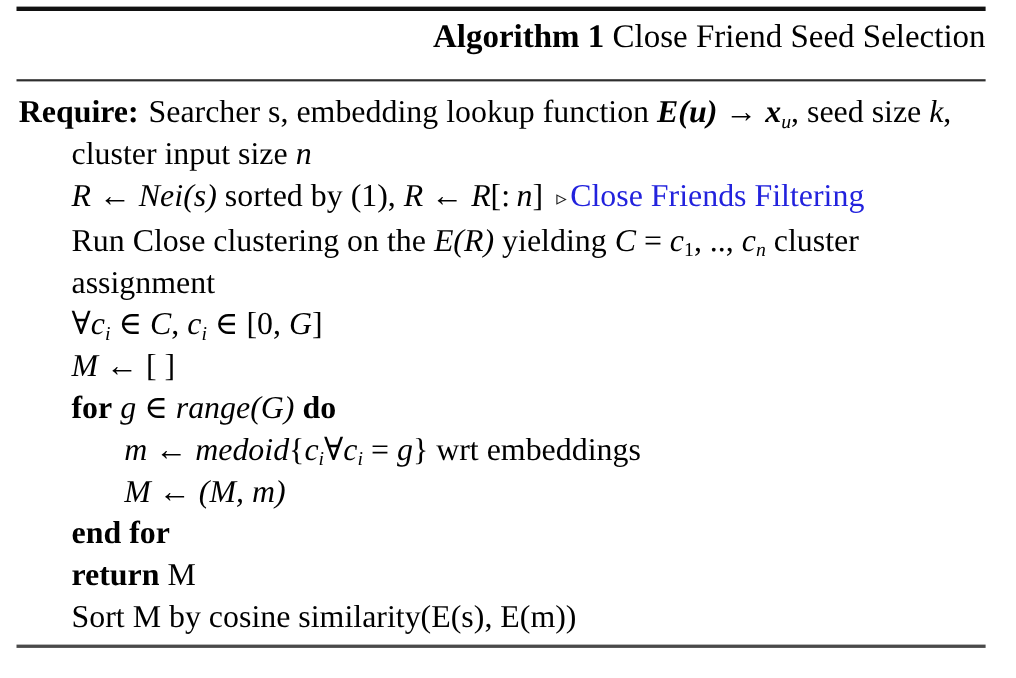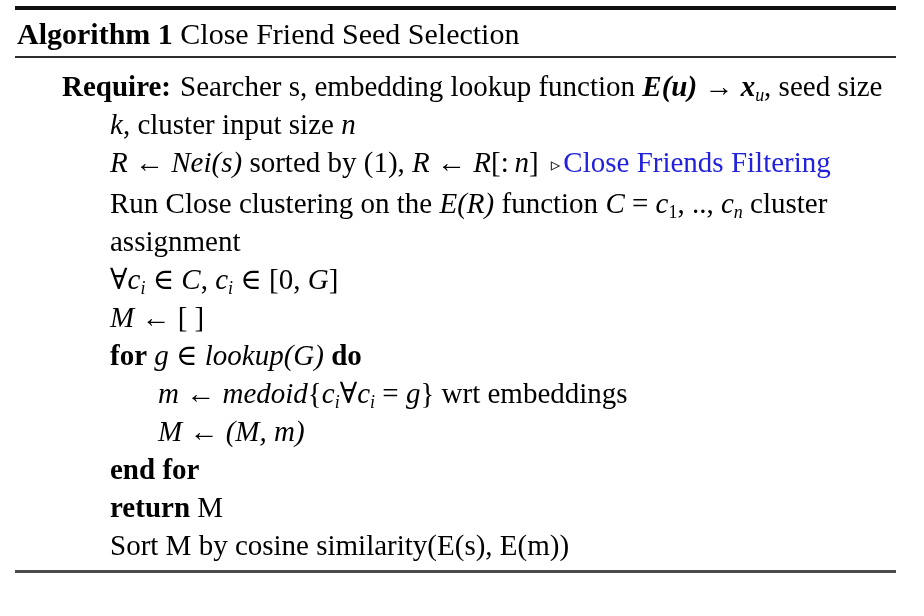--- a/index.html
+++ b/index.html
@@ -35,36 +35,36 @@
   }
   .rule-bottom {
     height: 0;
     border-top: 3px solid #4a4a4a;
     width: 881px;
   }
 
   .alg-title {
     font-size: 30px;
     line-height: 42px;
-    padding: 3px 0 0 2px;
+    padding: 3px 0 16px 2px;
     white-space: nowrap;
+    text-align: right;
   }
   .alg-title .kw {
     font-weight: bold;
   }
   .alg-title .num {
     font-weight: bold;
   }
   .alg-title .name {
     font-weight: normal;
   }
 
   #alg-body {
     padding-top: 9px;
-    margin-left: 45px;
   }
 
   .line {
     position: relative;
     font-size: 29px;
     line-height: 38px;
     white-space: nowrap;
     padding-left: 2px;
   }
   .line.wrap {
@@ -138,33 +138,33 @@
 
     <div class="line wrap hang">
       <span class="req-label">Require:</span><span>Searcher s, embedding lookup function </span><span class="mb">E</span><span class="mb">(</span><span class="mb">u</span><span class="mb">)</span><span>&nbsp;</span><span class="op">→</span><span>&nbsp;</span><span class="mb">x</span><sub class="sub-i">u</sub><span>, seed size </span><span class="mi">k</span><span>, cluster input size </span><span class="mi">n</span>
     </div>
 
     <div class="line indent1">
       <span class="mi">R</span><span>&nbsp;</span><span class="op">←</span><span>&nbsp;</span><span class="mi">Nei</span><span class="mi">(</span><span class="mi">s</span><span class="mi">)</span><span> sorted by (1), </span><span class="mi">R</span><span>&nbsp;</span><span class="op">←</span><span>&nbsp;</span><span class="mi">R</span><span class="op">[: </span><span class="mi">n</span><span class="op">]</span><span class="cmt-inline"><span class="tri">▹</span><span class="comment">Close Friends Filtering</span></span>
     </div>
 
     <div class="line wrap indent1" style="text-indent:0;">
-      <span>Run Close clustering on the </span><span class="mi">E</span><span class="mi">(</span><span class="mi">R</span><span class="mi">)</span><span> function </span><span class="mi">C</span><span class="op"> = </span><span class="mi">c</span><sub>1</sub><span>, .., </span><span class="mi">c</span><sub class="sub-i">n</sub><span> cluster assignment</span>
+      <span>Run Close clustering on the </span><span class="mi">E</span><span class="mi">(</span><span class="mi">R</span><span class="mi">)</span><span> yielding </span><span class="mi">C</span><span class="op"> = </span><span class="mi">c</span><sub>1</sub><span>, .., </span><span class="mi">c</span><sub class="sub-i">n</sub><span> cluster assignment</span>
     </div>
 
     <div class="line indent1">
       <span class="op">∀</span><span class="mi">c</span><sub class="sub-i">i</sub><span class="op"> ∈ </span><span class="mi">C</span><span>, </span><span class="mi">c</span><sub class="sub-i">i</sub><span class="op"> ∈ </span><span class="op">[0, </span><span class="mi">G</span><span class="op">]</span>
     </div>
 
     <div class="line indent1">
       <span class="mi">M</span><span>&nbsp;</span><span class="op">←</span><span>&nbsp;</span><span class="op">[ ]</span>
     </div>
 
     <div class="line indent1">
-      <span class="kw">for</span><span>&nbsp;</span><span class="mi">g</span><span class="op"> ∈ </span><span class="mi">lookup</span><span class="mi">(</span><span class="mi">G</span><span class="mi">)</span><span>&nbsp;</span><span class="kw">do</span>
+      <span class="kw">for</span><span>&nbsp;</span><span class="mi">g</span><span class="op"> ∈ </span><span class="mi">range</span><span class="mi">(</span><span class="mi">G</span><span class="mi">)</span><span>&nbsp;</span><span class="kw">do</span>
     </div>
 
     <div class="line indent2">
       <span class="mi">m</span><span>&nbsp;</span><span class="op">←</span><span>&nbsp;</span><span class="mi">medoid</span><span class="op">{</span><span class="mi">c</span><sub class="sub-i">i</sub><span class="op">∀</span><span class="mi">c</span><sub class="sub-i">i</sub><span class="op"> = </span><span class="mi">g</span><span class="op">}</span><span> wrt embeddings</span>
     </div>
 
     <div class="line indent2">
       <span class="mi">M</span><span>&nbsp;</span><span class="op">←</span><span>&nbsp;</span><span class="mi">(</span><span class="mi">M</span><span class="mi">, </span><span class="mi">m</span><span class="mi">)</span>
     </div>
 

